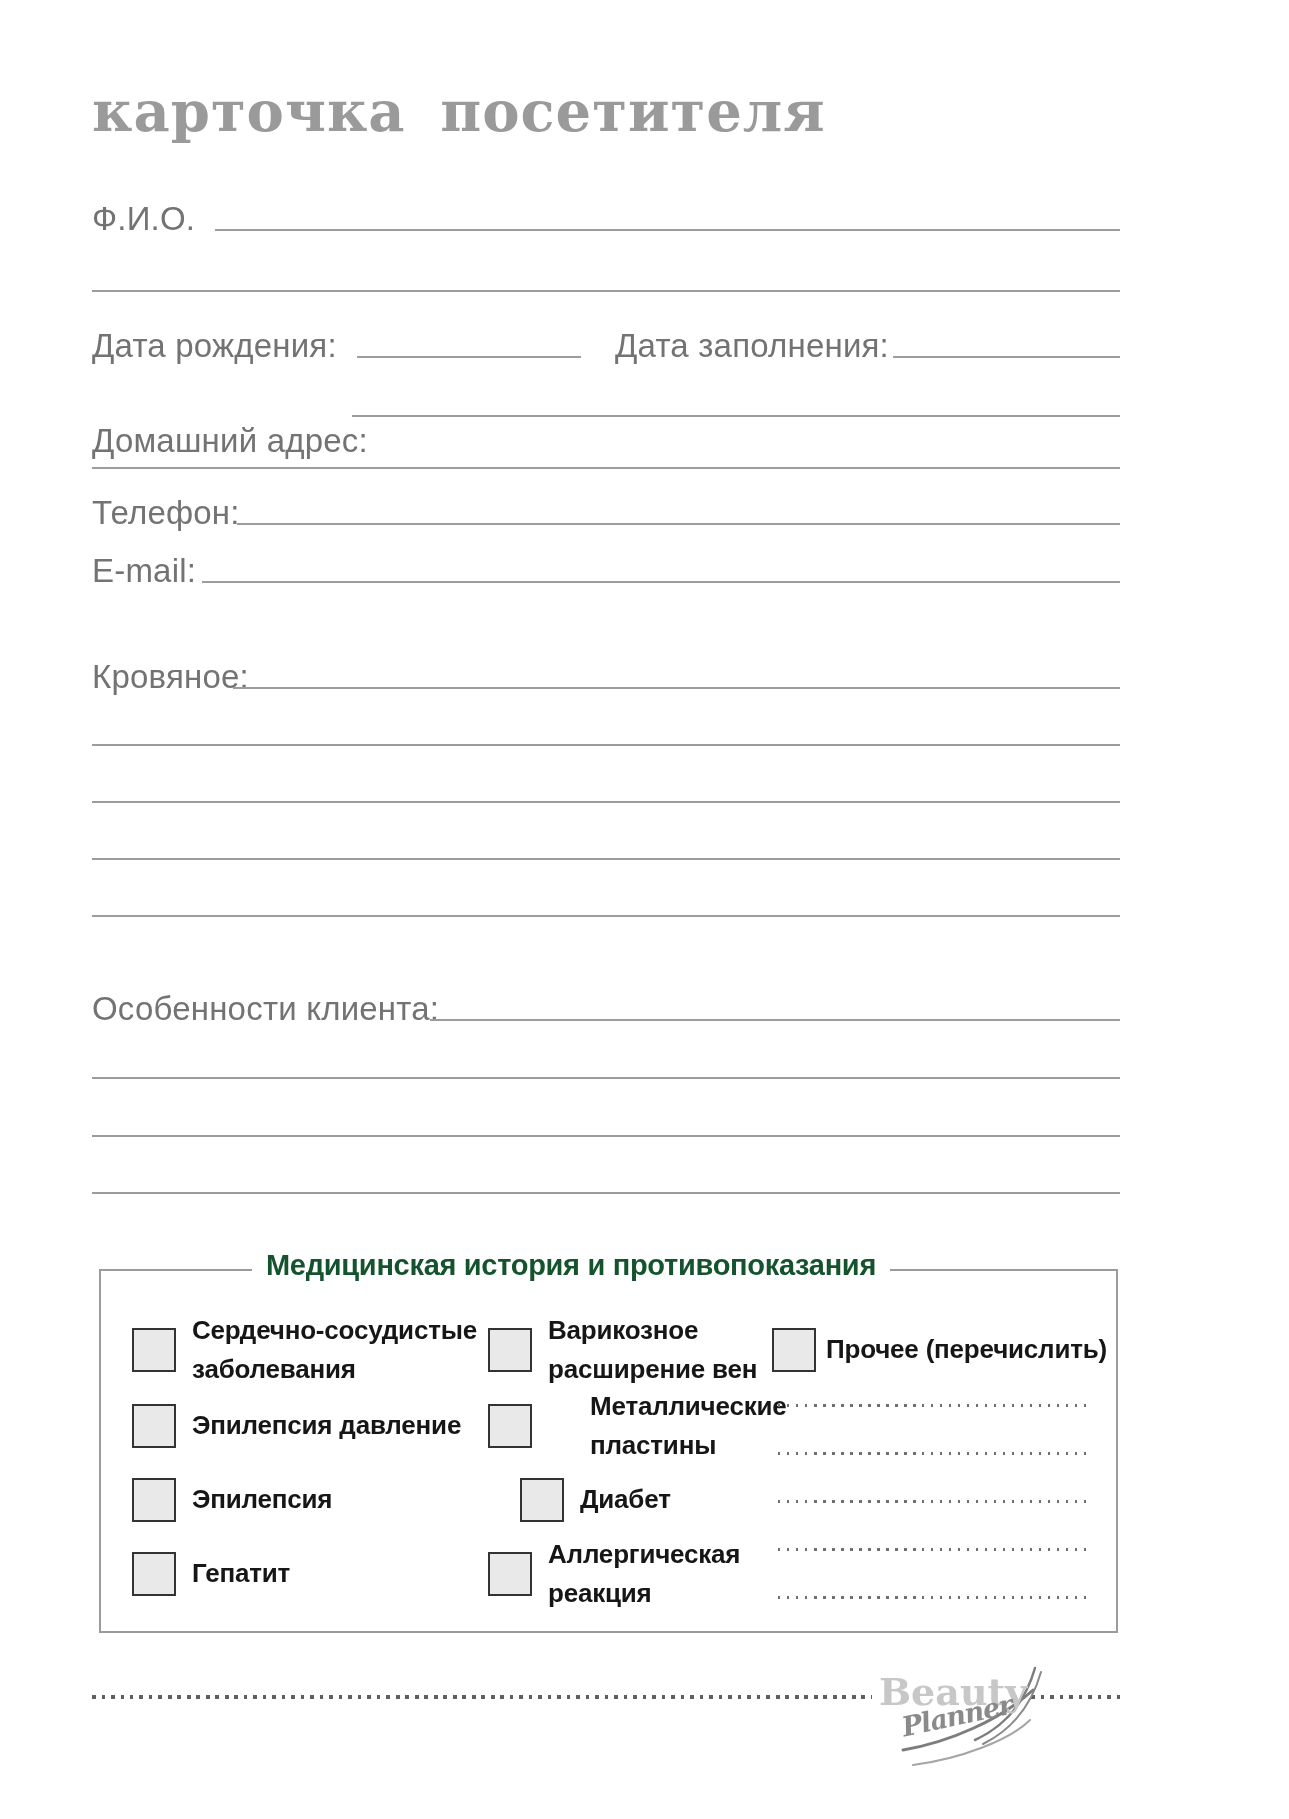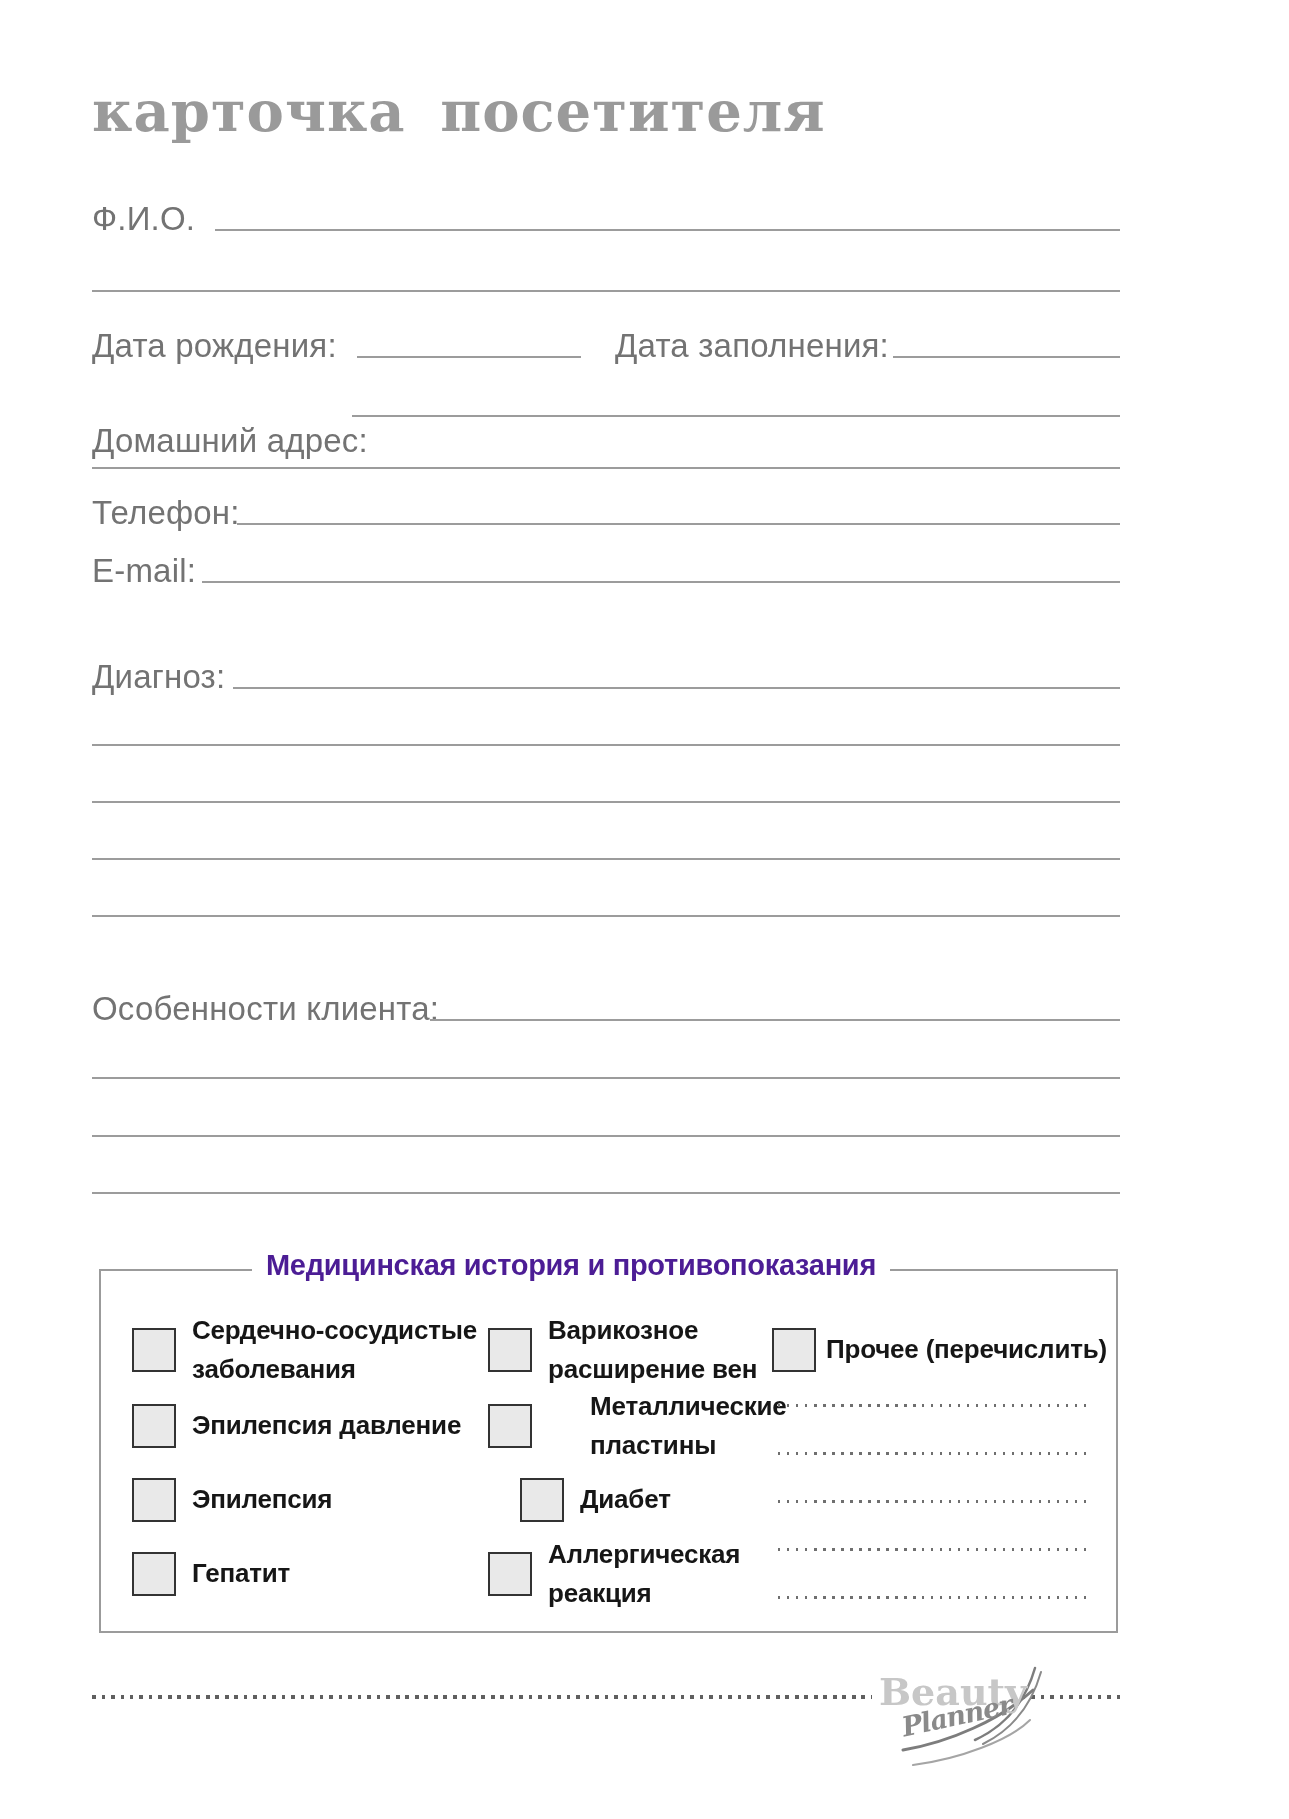--- a/index.html
+++ b/index.html
@@ -17,21 +17,21 @@
     position:absolute; font-size:33px; line-height:38px; color:#737373;
     letter-spacing:0.2px; white-space:nowrap;
   }
   .wline { position:absolute; height:2px; background:#9c9c9c; }
   .medbox {
     position:absolute; left:99px; top:1269px; width:1019px; height:364px;
     border:2px solid #9b9b9b; box-sizing:border-box; background:#ffffff;
   }
   .medtitle {
     position:absolute; left:252px; top:1249px; background:#ffffff;
-    padding:0 14px; font-size:29px; font-weight:bold; color:#4c1d95;
+    padding:0 14px; font-size:29px; font-weight:bold; color:#14532d;
     letter-spacing:-0.3px; white-space:nowrap;
   }
   .mitem { position:absolute; display:flex; align-items:center; height:45px; }
   .cb {
     width:44px; height:44px; flex:0 0 44px; box-sizing:border-box;
     background:#e9e9e9; border:2px solid #333333; margin-right:16px;
   }
   .mlabel {
     font-size:26px; font-weight:bold; color:#161616; line-height:39px;
     letter-spacing:-0.2px; white-space:pre-line;
@@ -74,21 +74,21 @@
 
   <div class="label" style="left:92px; top:386px;margin-top:36px;">Домашний адрес:</div>
   <div class="wline" style="left:352px; top:415px; width:768px;"></div>
   <div class="wline" style="left:92px; top:467px; width:1028px;"></div>
 
   <div class="label" style="left:92px; top:494px;">Телефон:</div>
   <div class="wline" style="left:237px; top:523px; width:883px;"></div>
   <div class="label" style="left:92px; top:552px;">E-mail:</div>
   <div class="wline" style="left:202px; top:581px; width:918px;"></div>
 
-  <div class="label" style="left:92px; top:658px;">Диагноз:</div>
+  <div class="label" style="left:92px; top:658px;">Кровяное:</div>
   <div class="wline" style="left:233px; top:687px; width:887px;"></div>
   <div class="wline" style="left:92px; top:744px; width:1028px;"></div>
   <div class="wline" style="left:92px; top:801px; width:1028px;"></div>
   <div class="wline" style="left:92px; top:858px; width:1028px;"></div>
   <div class="wline" style="left:92px; top:915px; width:1028px;"></div>
 
   <div class="label" style="left:92px; top:990px;">Особенности клиента:</div>
   <div class="wline" style="left:430px; top:1019px; width:690px;"></div>
   <div class="wline" style="left:92px; top:1077px; width:1028px;"></div>
   <div class="wline" style="left:92px; top:1135px; width:1028px;"></div>

